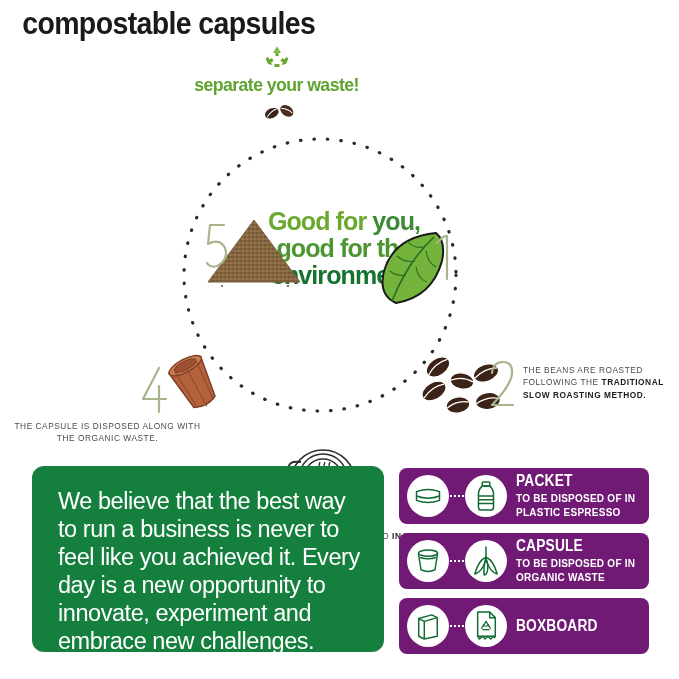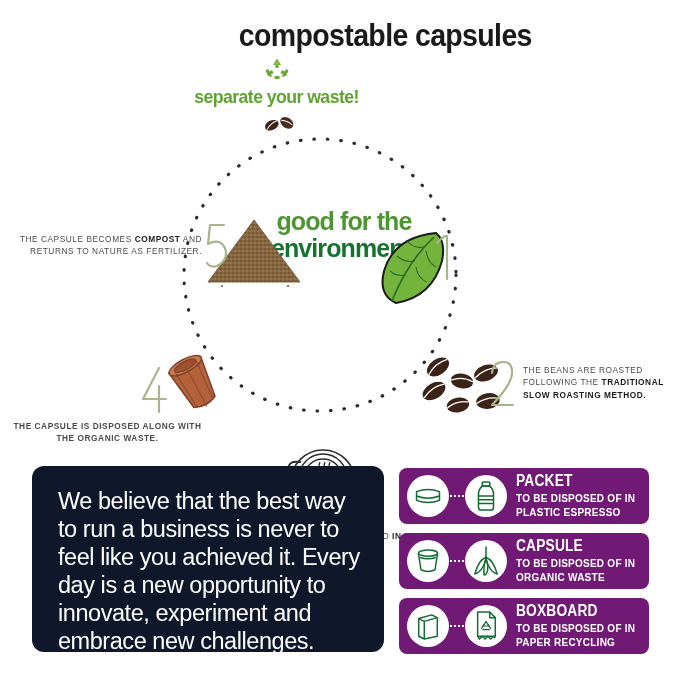--- a/index.html
+++ b/index.html
@@ -4,21 +4,21 @@
 <style>
   html,body{margin:0;padding:0;}
   body{
     width:679px;height:679px;background:#ffffff;
     font-family:"Liberation Sans",sans-serif;
     overflow:hidden;position:relative;
   }
   .page{position:relative;width:679px;height:679px;}
 
   
-  .header{position:absolute;left:0;top:20px;width:554px;text-align:right;}
+  .header{position:absolute;left:0;top:8px;width:554px;text-align:left;}
   .title{
     font-family:"Liberation Sans",sans-serif;
     font-size:31px;font-weight:bold;color:#1a1a1a;
     letter-spacing:-0.7px;line-height:1;
     transform:scaleX(0.92);
   }
   .subrow{
     margin-top:6px;display:flex;align-items:center;justify-content:center;gap:5px;flex-direction:column;
   }
   .sub-text{
@@ -41,42 +41,42 @@
   .sl1 b{color:#3c8a36;font-weight:bold;}
   .sl2{font-size:25px;color:#4d9531;display:block;}
   .sl3{font-size:25px;color:#15722f;display:block;}
 
   
   .cap{position:absolute;font-size:8.3px;color:#4a4a4a;letter-spacing:0.55px;line-height:1.5;}
   .cap b{color:#1b1b1b;font-weight:bold;}
   .cap-5{left:12px;top:133px;width:190px;text-align:right;}
   .cap-1{left:460px;top:157px;width:190px;text-align:left;}
   .cap-2{left:523px;top:264px;width:152px;text-align:left;}
-  .cap-4{left:10px;top:320px;width:195px;text-align:center;font-weight:bold;}
+  .cap-4{left:10px;top:320px;width:195px;text-align:center;}
   .cap-3{left:190px;top:430px;width:300px;text-align:center;}
 
   
   .ill{position:absolute;}
   .ill-compost{left:204px;top:116px;width:100px;height:72px;}
   .ill-leaf{left:374px;top:127px;width:82px;height:80px;}
   .ill-beans{left:418px;top:247px;width:92px;height:72px;}
   .ill-cup{left:277px;top:340px;width:86px;height:78px;}
   .ill-capsule{left:160px;top:252px;width:72px;height:68px;}
 
   .num{position:absolute;font-size:0;}
   .n5{left:202px;top:120px;width:30px;height:52px;}
   .n1{left:432px;top:132px;width:24px;height:52px;}
   .n2{left:487px;top:258px;width:30px;height:52px;}
   .n3{left:249px;top:374px;width:28px;height:52px;}
   .n4{left:139px;top:264px;width:30px;height:52px;}
 
   
   .quote{
     position:absolute;left:32px;top:466px;width:352px;height:186px;
-    background:#0f172a;border-radius:12px;
+    background:#15803d;border-radius:12px;
     box-sizing:border-box;padding:22px 24px 0 26px;
   }
   .quote p{
     margin:0;color:#ffffff;font-size:23.5px;line-height:1.19;
     letter-spacing:-0.45px;font-weight:normal;
   }
 
   .cards{position:absolute;left:399px;top:468px;width:250px;}
   .card{
     background:#701a75;border-radius:8px;height:56px;margin-bottom:9px;
@@ -136,20 +136,21 @@
     </div>
   </div>
 
   <div class="cycle">
 
     <svg class="dotcircle" viewBox="0 0 300 300">
       <circle cx="150" cy="150" r="136" fill="none" stroke="#2b2b2b" stroke-width="3.2" stroke-linecap="round" stroke-dasharray="0.5 13"></circle>
     </svg>
 
     <div class="center-slogan">
+      <span class="sl1"><span>Good for </span><b>you,</b></span>
       <span class="sl2">good for the</span>
       <span class="sl3">environment.</span>
     </div>
 
     <svg class="ill ill-compost" viewBox="0 0 100 72">
       <defs>
         <pattern id="soil" width="4" height="4" patternUnits="userSpaceOnUse">
           <rect width="4" height="4" fill="#8a6a43"></rect>
           <circle cx="1" cy="1" r="0.9" fill="#6b4f30"></circle>
           <circle cx="3" cy="3" r="0.8" fill="#a4835c"></circle>
@@ -157,21 +158,20 @@
         </pattern>
       </defs>
       <path d="M50 4 L96 66 L4 66 Z" fill="url(#soil)"></path>
       <path d="M50 4 L96 66 L4 66 Z" fill="none" stroke="#7a5c3a" stroke-width="1"></path>
       <circle cx="84" cy="70" r="1.1" fill="#6b4f30"></circle>
       <circle cx="18" cy="70" r="1" fill="#6b4f30"></circle>
     </svg>
     <svg class="num n5" viewBox="0 0 30 52">
       <path d="M22 5 L8 5 L6 24 Q18 18 23 28 Q27 40 15 46 Q8 48 5 43" fill="none" stroke="#a8b48c" stroke-width="2.2" stroke-linecap="round" stroke-linejoin="round"></path>
     </svg>
-    <div class="cap cap-5"><span>THE CAPSULE BECOMES </span><b>COMPOST</b><span> AND RETURNS TO NATURE AS FERTILIZER.</span></div>
 
     <svg class="ill ill-leaf" viewBox="0 0 82 80">
       <path d="M62 6 Q20 10 10 44 Q4 68 22 76 Q58 70 68 34 Q72 14 62 6 Z" fill="#74b43c" stroke="#1a1a1a" stroke-width="2"></path>
       <path d="M60 10 Q34 34 18 74" fill="none" stroke="#2a6b22" stroke-width="1.6"></path>
       <path d="M50 20 Q40 22 33 14" fill="none" stroke="#2a6b22" stroke-width="1.1"></path>
       <path d="M41 34 Q31 36 23 29" fill="none" stroke="#2a6b22" stroke-width="1.1"></path>
       <path d="M32 48 Q23 50 16 44" fill="none" stroke="#2a6b22" stroke-width="1.1"></path>
       <path d="M52 24 Q54 36 62 40" fill="none" stroke="#2a6b22" stroke-width="1.1"></path>
       <path d="M42 40 Q44 52 53 55" fill="none" stroke="#2a6b22" stroke-width="1.1"></path>
     </svg>
@@ -326,19 +326,18 @@
             <path d="M5 2 L18 2 L24 8 L24 28 L5 28 Z"></path>
             <path d="M18 2 L18 8 L24 8"></path>
             <path d="M5 28 L7 31 L10 28 L13 31 L16 28 L19 31 L22 28 L24 30"></path>
             <path d="M14 12 L17 17 L11 17 Z" stroke-width="1.3"></path>
             <path d="M9 20 L12 15 M19 20 L16 15 M10 21 L18 21" stroke-width="1.3"></path>
           </g>
         </svg>
       </div>
       <div class="ctext">
         <div class="ctitle">BOXBOARD</div>
-        <div class="csub"><span>TO BE DISPOSED OF IN </span><b>PAPER RECYCLING</b></div>
       </div>
     </div>
 
   </div>
 
 </div>
 
 </body></html>

